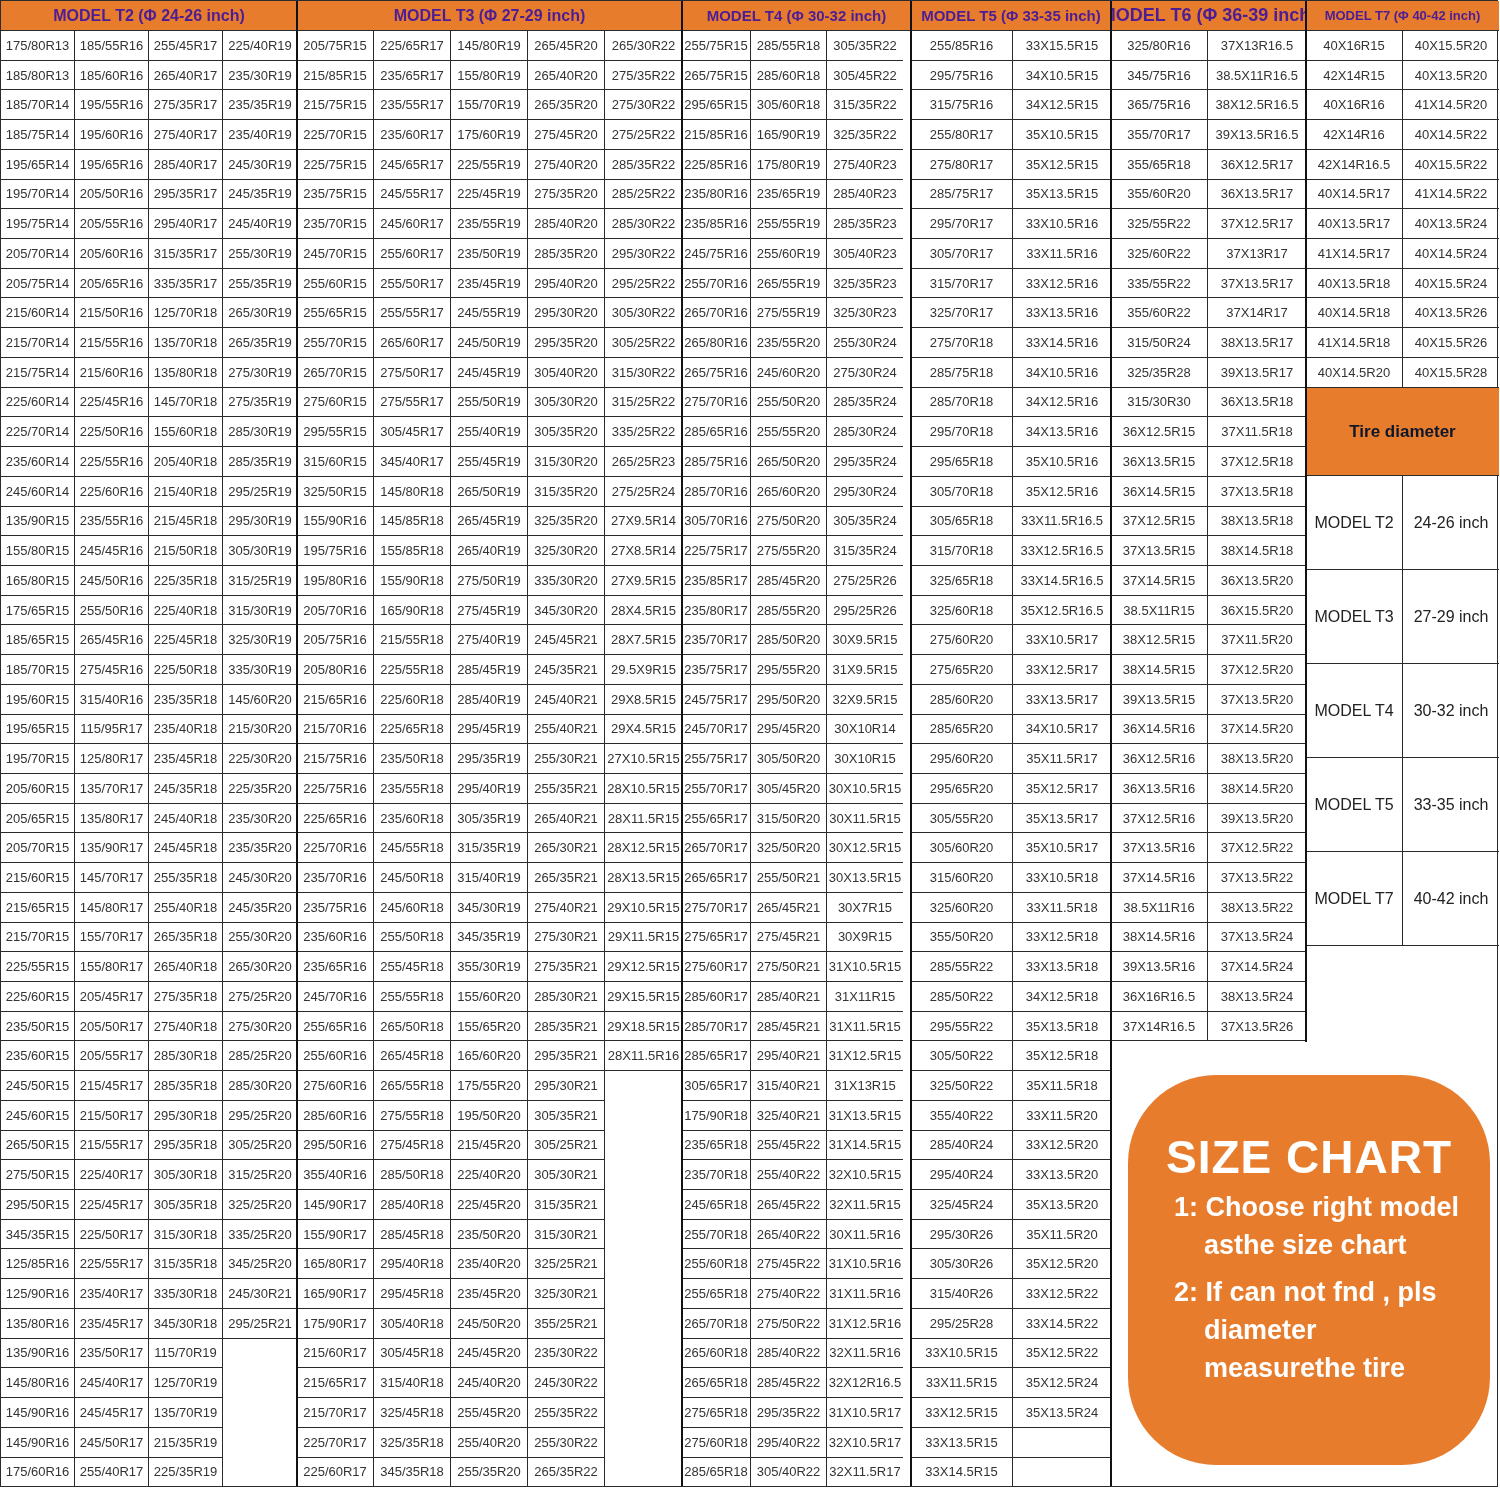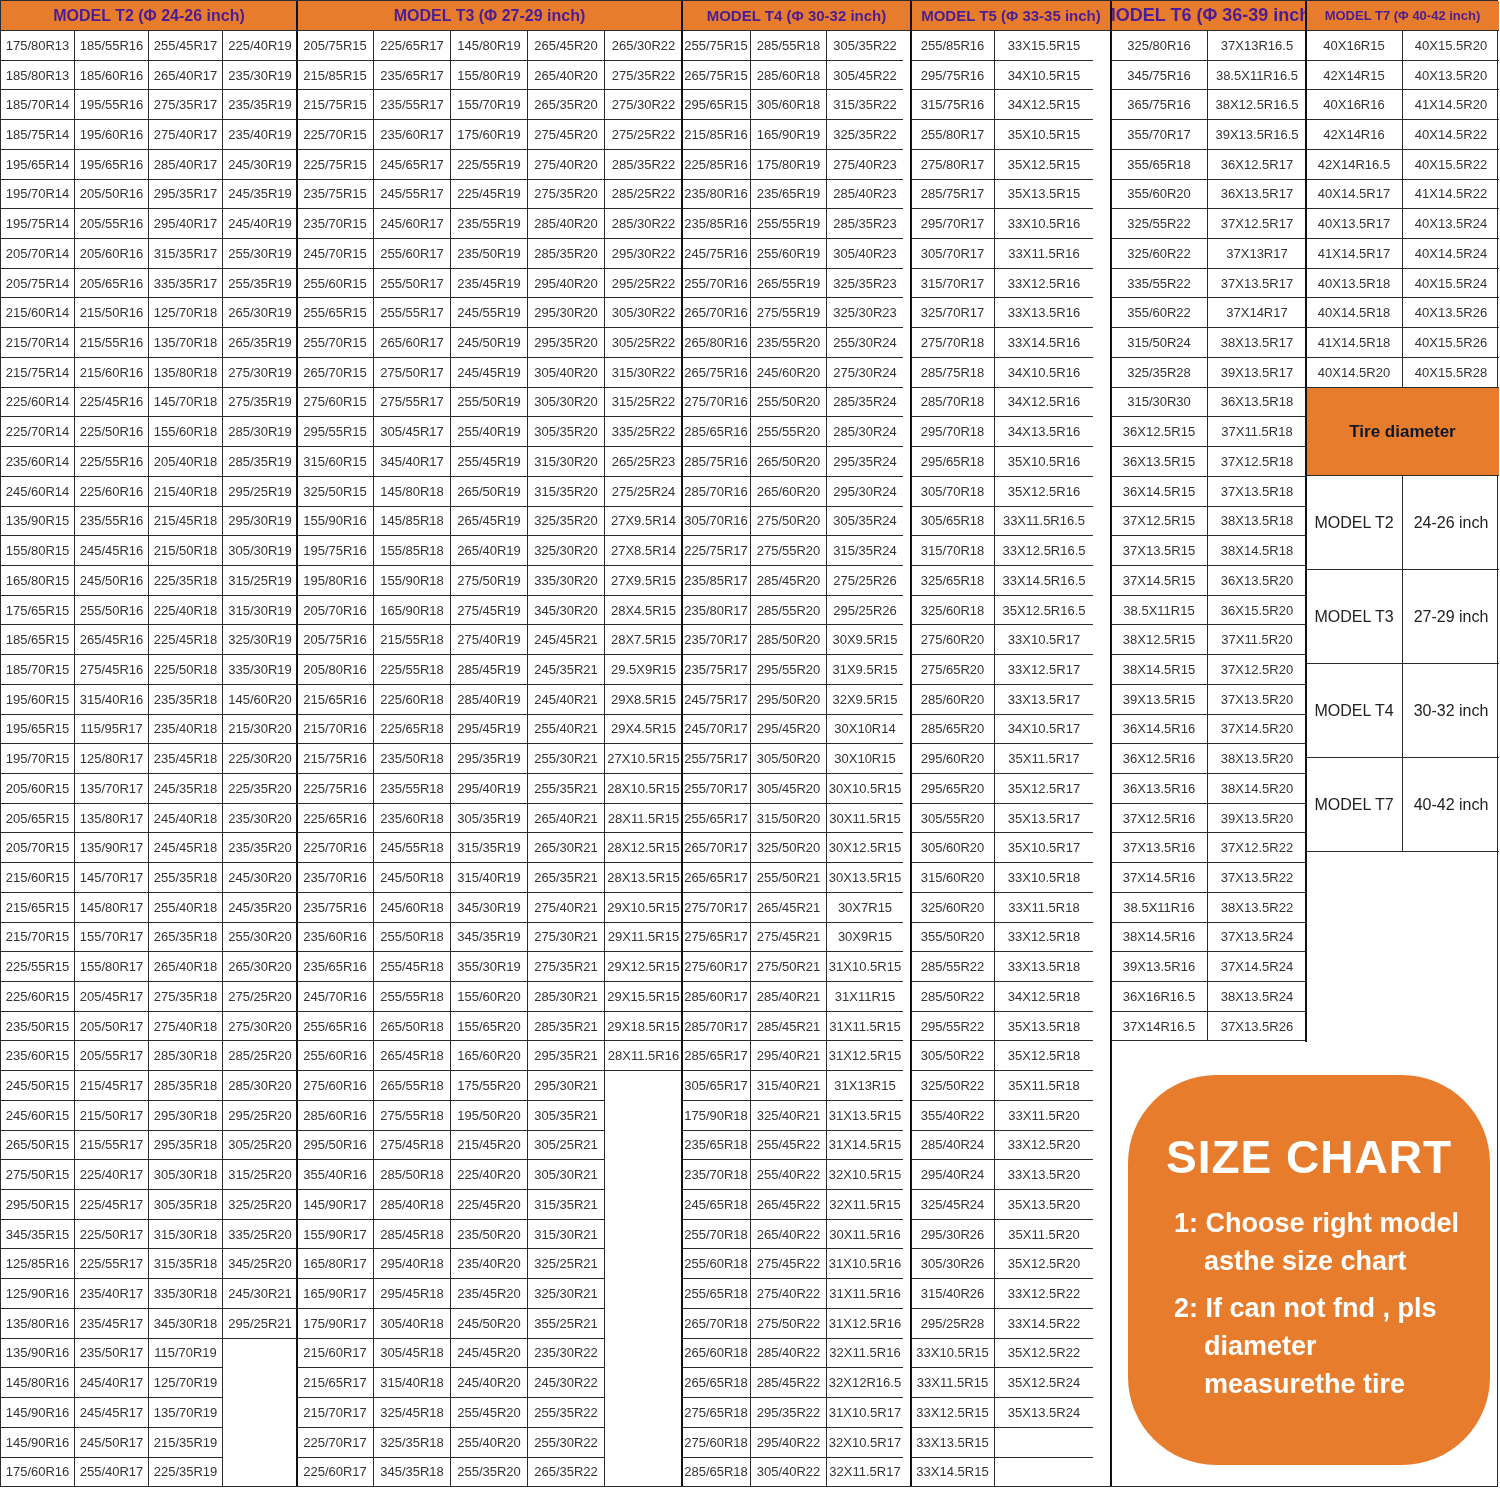--- a/index.html
+++ b/index.html
@@ -28,21 +28,21 @@
   .legend-row{ display:flex; height:94px; border-bottom:1px solid var(--grid); box-sizing:border-box; }
   .legend-row .lm{ width:97px; border-right:1px solid var(--grid); }
   .legend-row .lm,.legend-row .lr{ display:flex; align-items:center; justify-content:center;
                   font-size:16px; color:#222; box-sizing:border-box; flex:none; }
   .legend-row .lr{ width:96px; }
   
   #note-box{ position:absolute; left:1128px; top:1075px; width:362px; height:390px;
              background:var(--accent); border-radius:88px; color:#fff; box-sizing:border-box;
              z-index:5; overflow:hidden; }
   .note-title{ margin-top:55px; text-align:center; font-size:46px; font-weight:bold; letter-spacing:1px; }
-  .note-item{ margin-top:20px; padding-left:46px; padding-right:20px; }
+  .note-item{ margin-top:4px; padding-left:46px; padding-right:20px; }
   .note-item + .note-item{ margin-top:9px; }
   .nl{ font-size:27px; font-weight:bold; line-height:38px; white-space:nowrap; }
   .nl.cont{ padding-left:30px; }
 </style>
 </head>
 <body>
 
 <div id="page">
   <div id="table-root">
 
@@ -52,20 +52,24 @@
         <div class="lm">MODEL T2</div>
         <div class="lr">24-26 inch</div>
       </div>
       <div class="legend-row">
         <div class="lm">MODEL T3</div>
         <div class="lr">27-29 inch</div>
       </div>
       <div class="legend-row">
         <div class="lm">MODEL T4</div>
         <div class="lr">30-32 inch</div>
+      </div>
+      <div class="legend-row">
+        <div class="lm">MODEL T5</div>
+        <div class="lr">33-35 inch</div>
       </div>
       <div class="legend-row">
         <div class="lm">MODEL T7</div>
         <div class="lr">40-42 inch</div>
       </div>
     </div>
   <div class="group" style="left: 0px; width: 296px;">
         <div class="ghdr" style="font-size: 16px;">MODEL T2 (Φ 24-26 inch)</div>
         <div class="cols">
           <div class="col bR" style="width: 74px;">
@@ -671,21 +675,21 @@
             <div class="cell">32X12R16.5</div>
             <div class="cell">31X10.5R17</div>
             <div class="cell">32X10.5R17</div>
             <div class="cell">32X11.5R17</div>
           </div>
         </div>
       </div>
       <div class="group" style="left: 910px; width: 200px;">
         <div class="ghdr" style="font-size: 15px;">MODEL T5 (Φ 33-35 inch)</div>
         <div class="cols">
-          <div class="col bR" style="width: 84px;">
+          <div class="col bR" style="width: 102px;">
             <div class="cell">255/85R16</div>
             <div class="cell">295/75R16</div>
             <div class="cell">315/75R16</div>
             <div class="cell">255/80R17</div>
             <div class="cell">275/80R17</div>
             <div class="cell">285/75R17</div>
             <div class="cell">295/70R17</div>
             <div class="cell">305/70R17</div>
             <div class="cell">315/70R17</div>
             <div class="cell">325/70R17</div>

